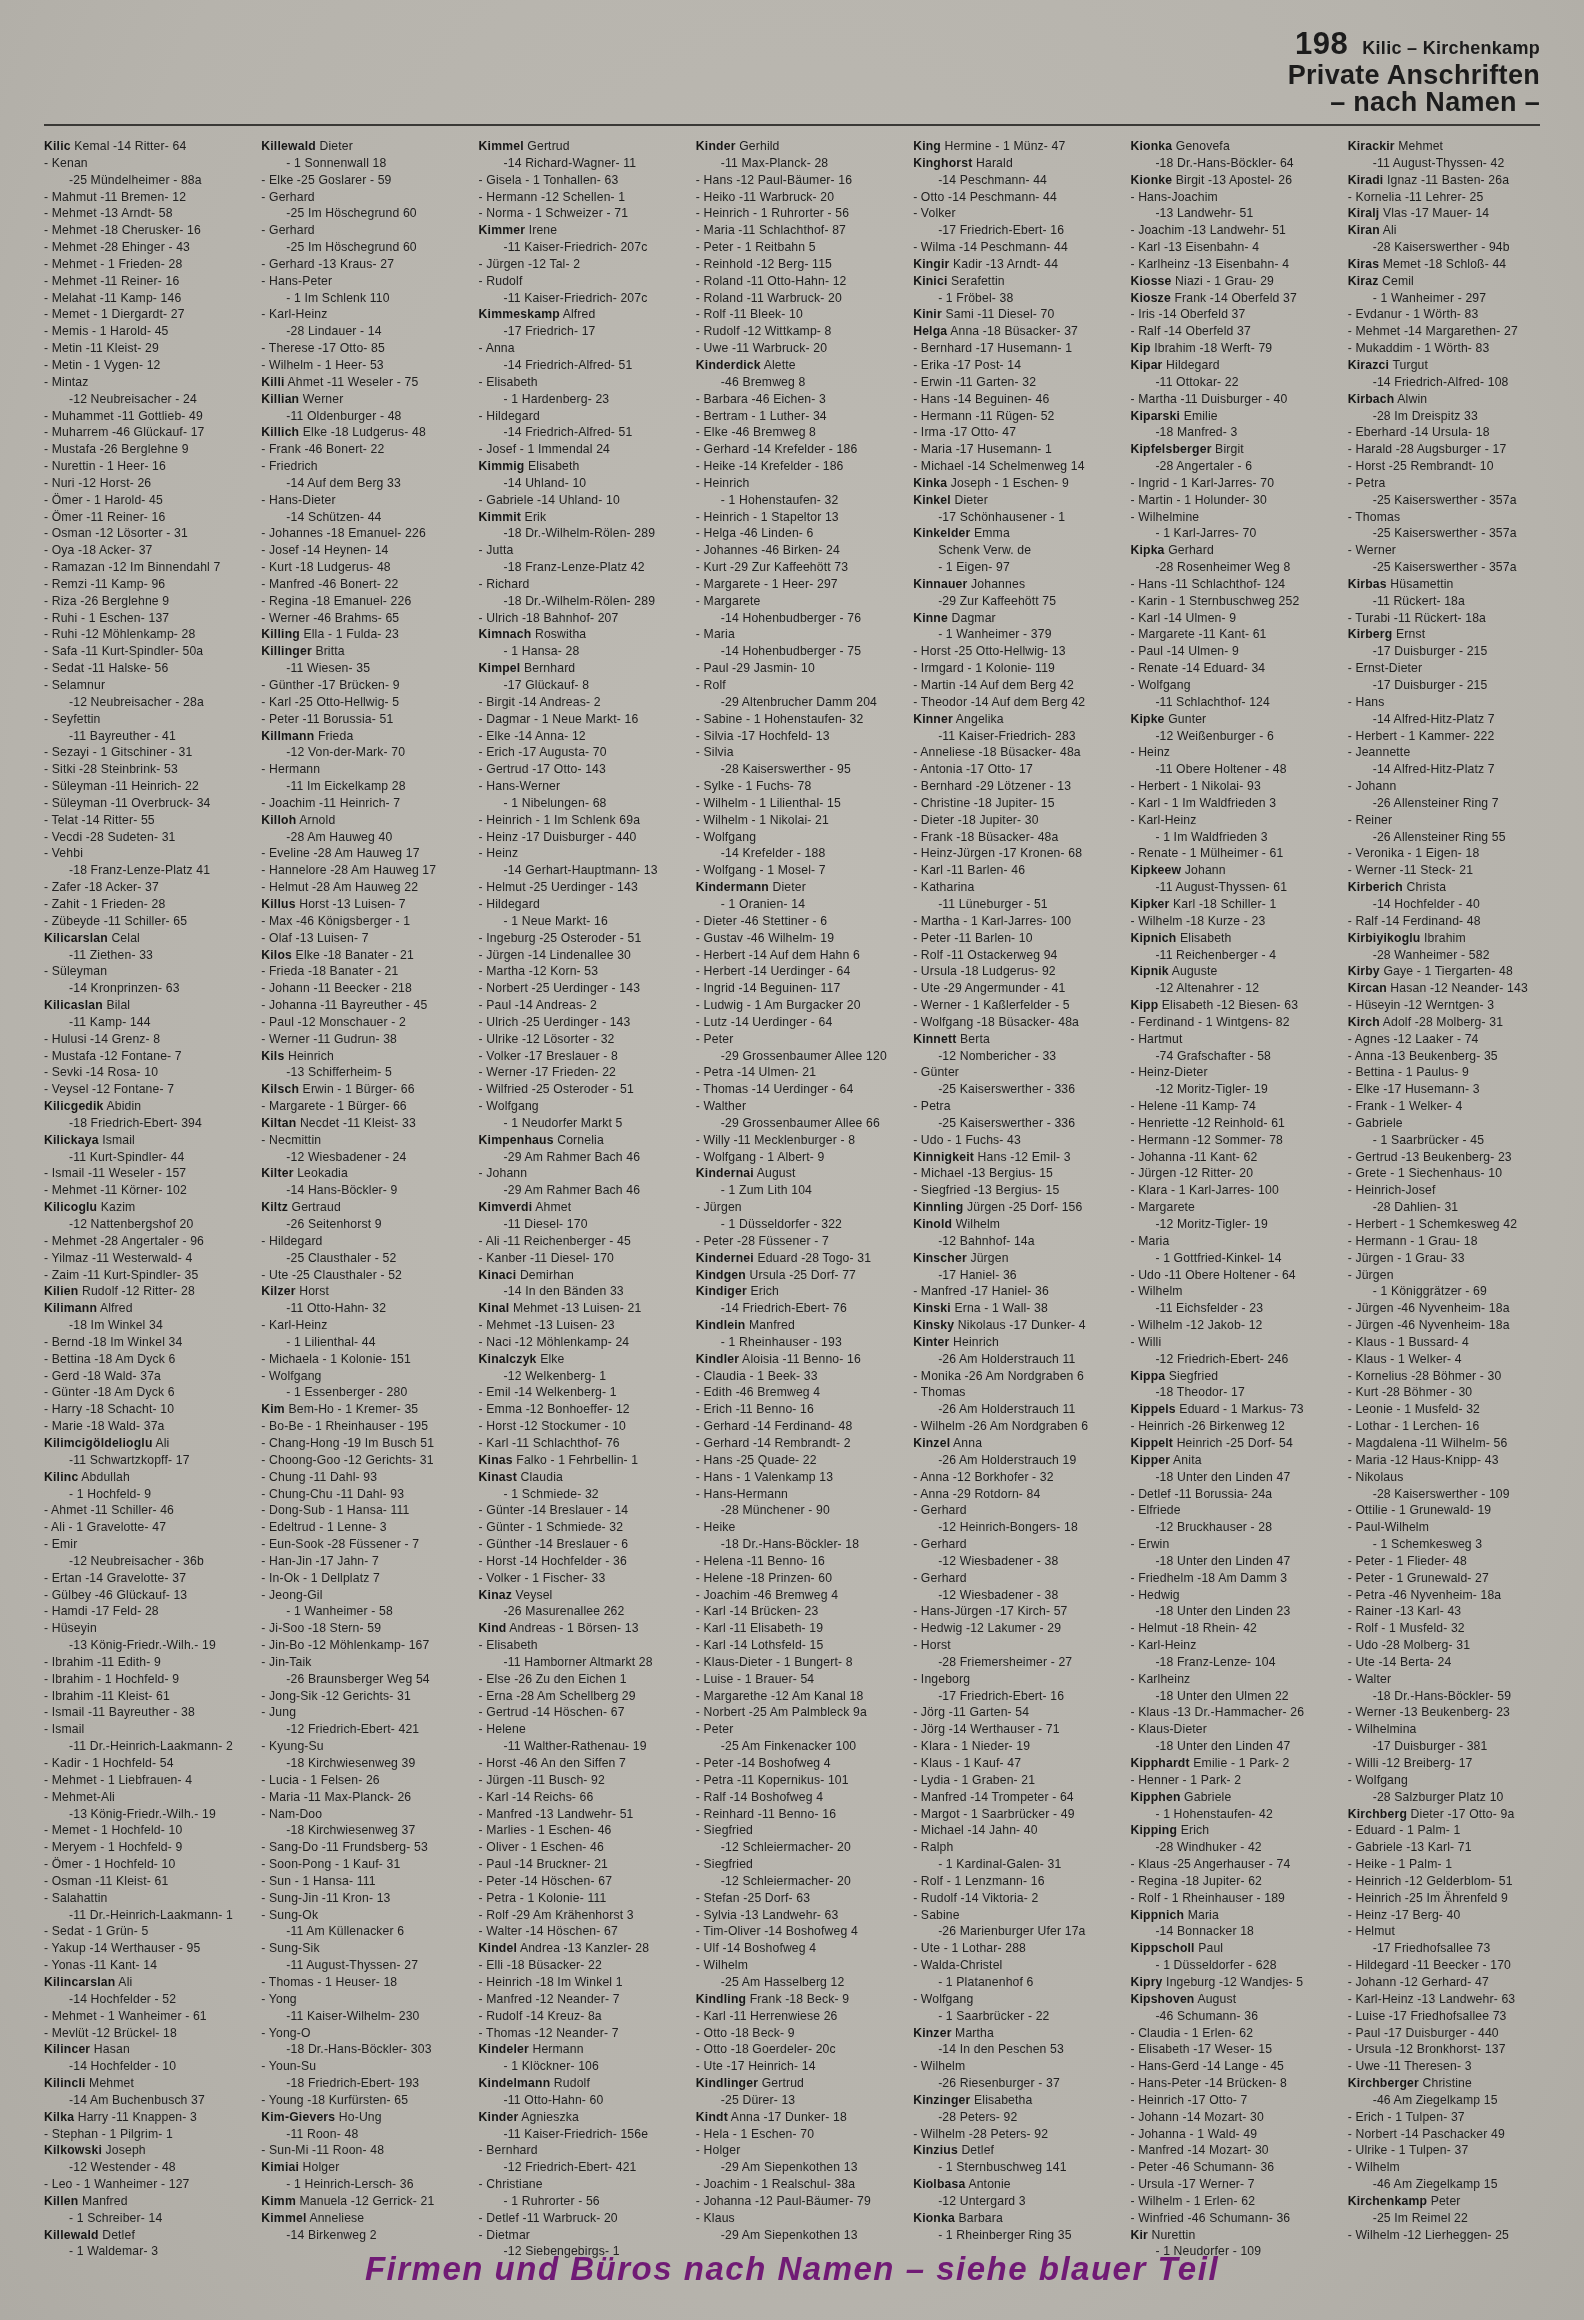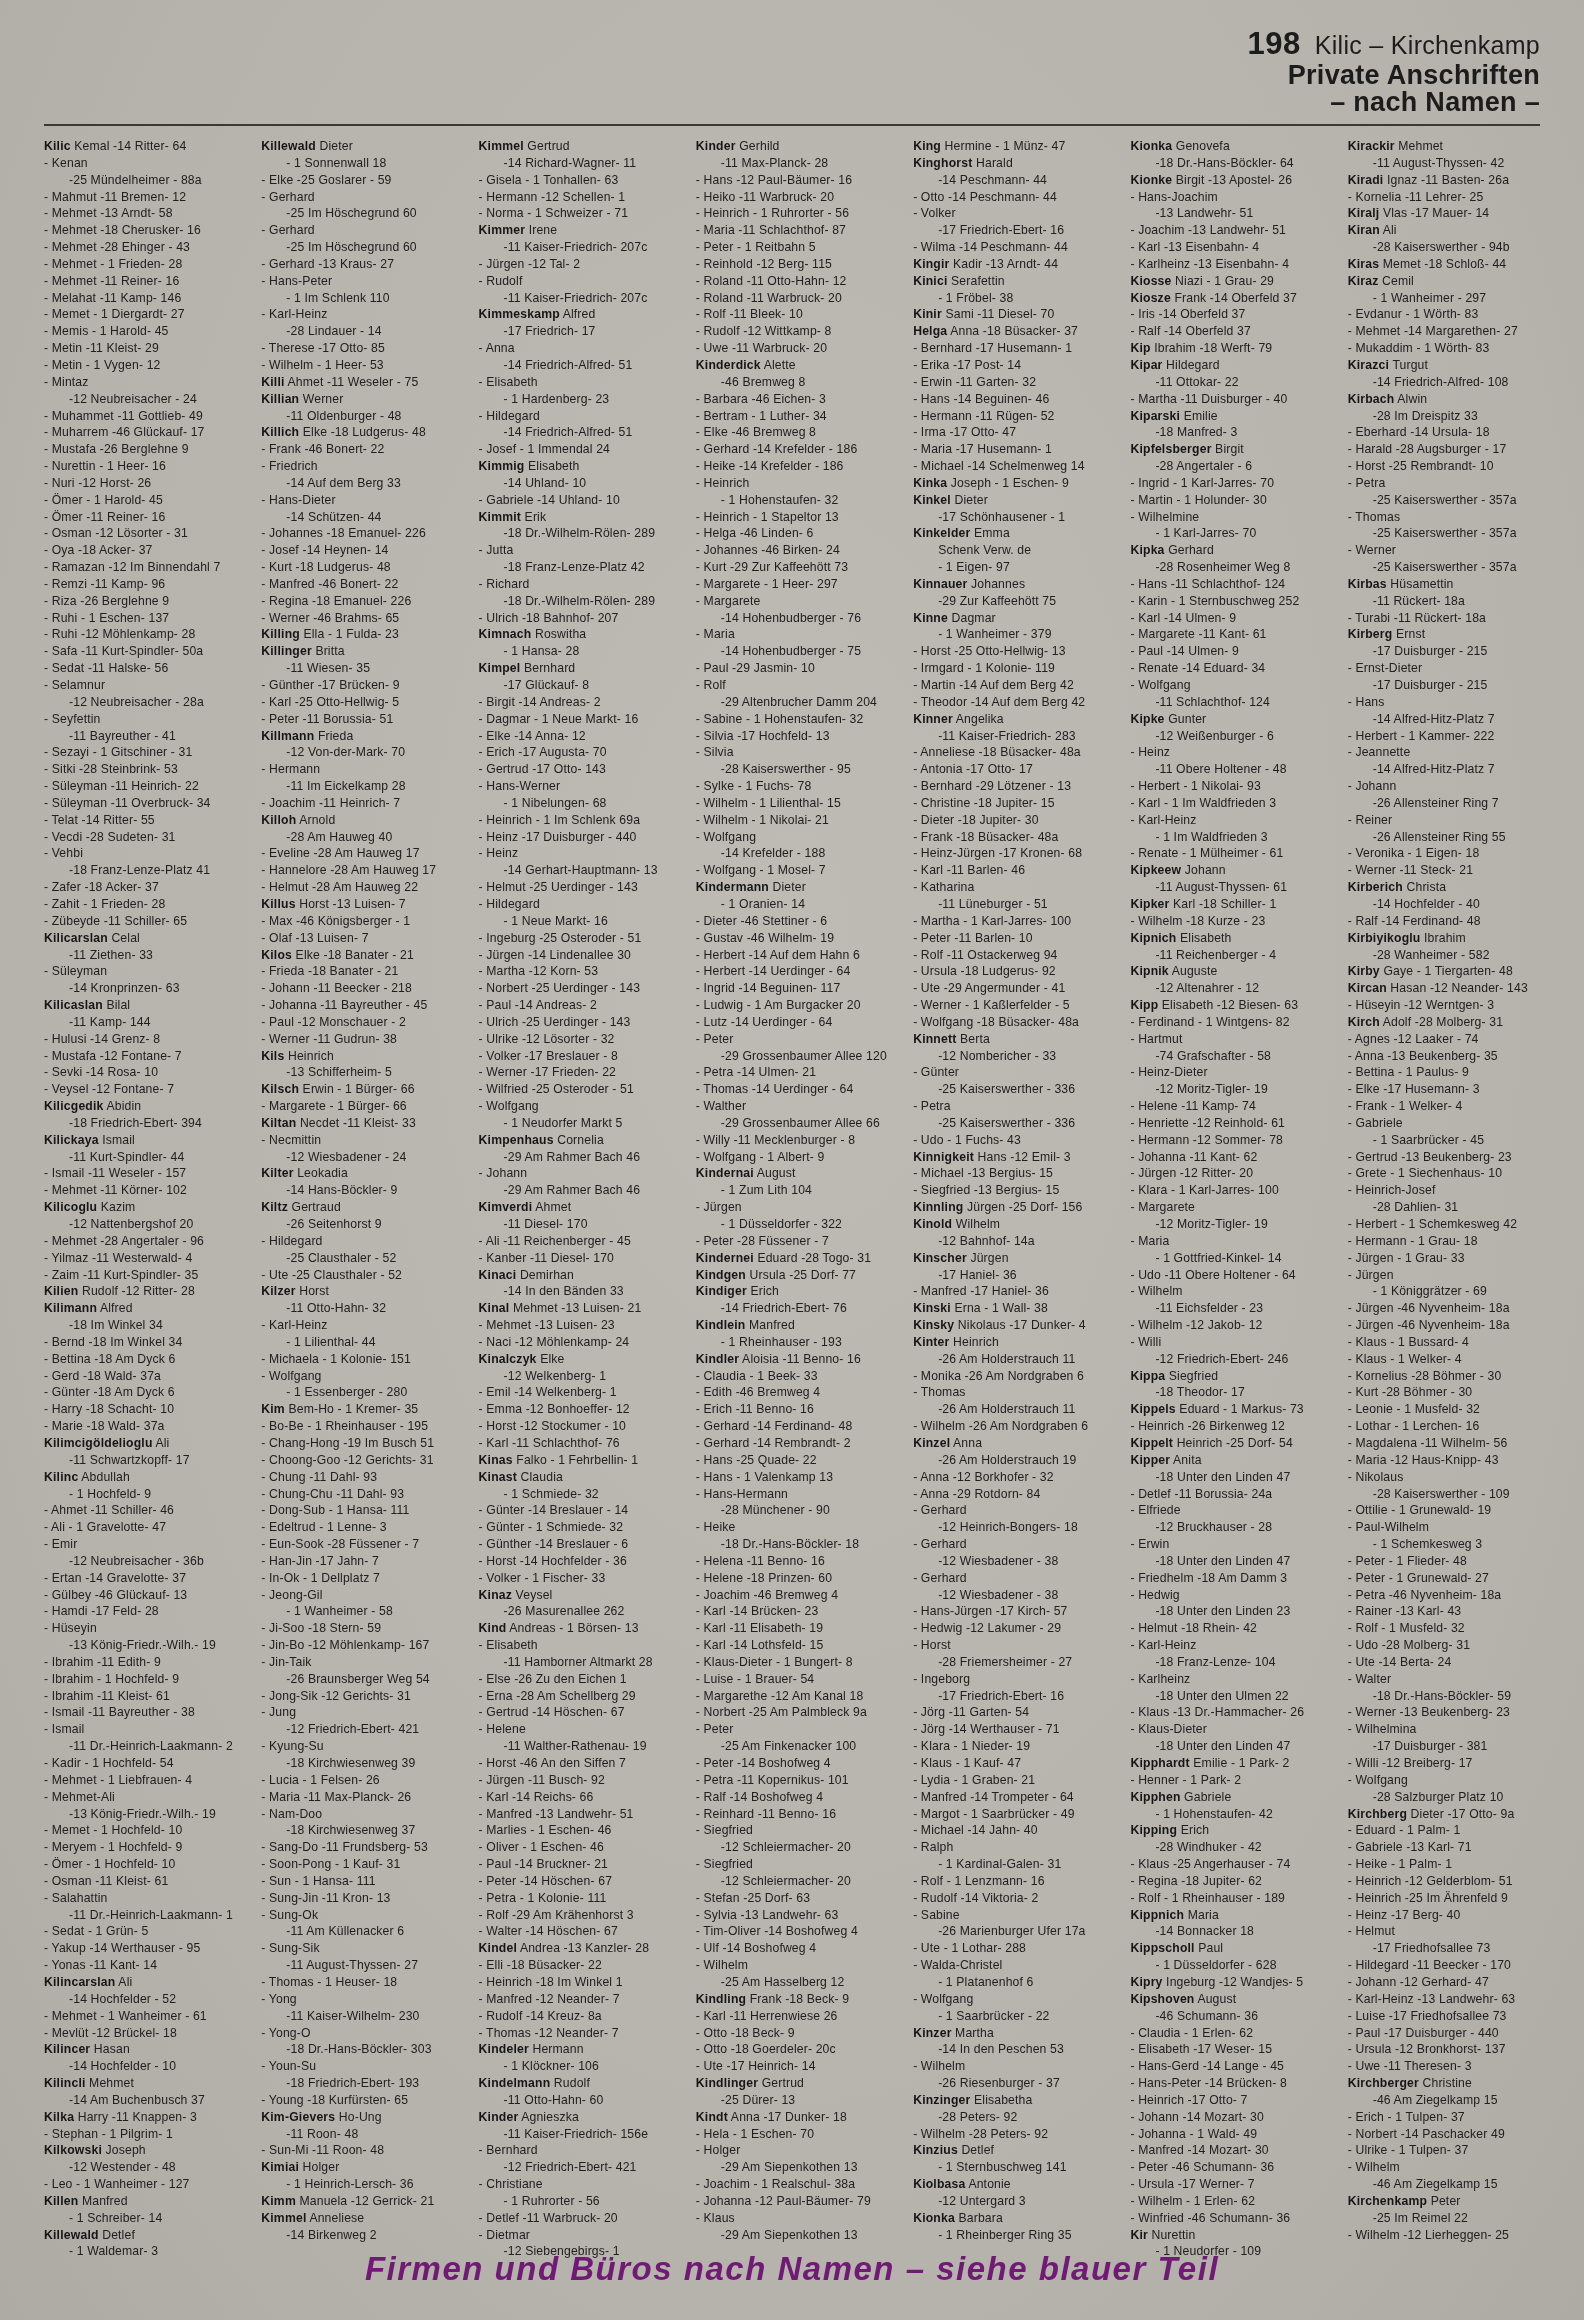--- a/index.html
+++ b/index.html
@@ -11,21 +11,21 @@
     color:#1c1c1c;
     -webkit-font-smoothing:antialiased;
   }
   .page-header{
     display:flex;justify-content:space-between;align-items:flex-end;
     padding:26px 44px 0 44px;
     flex-direction:column;
   }
   .header-left{display:flex;align-items:baseline;gap:14px;}
   .page-number{font-size:31px;font-weight:700;letter-spacing:.5px;}
-  .page-range{font-size:25px;font-weight:400;letter-spacing:.3px;}
+  .page-range{font-size:18px;font-weight:700;letter-spacing:.3px;}
   .header-right{text-align:right;font-size:27px;font-weight:700;line-height:27px;letter-spacing:.3px;}
   .rule{margin:8px 44px 0 44px;border-bottom:2px solid #3a3936;}
   .columns{
     display:flex;gap:9px;padding:12px 28px 0 44px;
   }
   .col{flex:1 1 0;min-width:0;}
   .ln{
     white-space:nowrap;
     font-size:12.2px;line-height:16.85px;
     letter-spacing:.15px;

